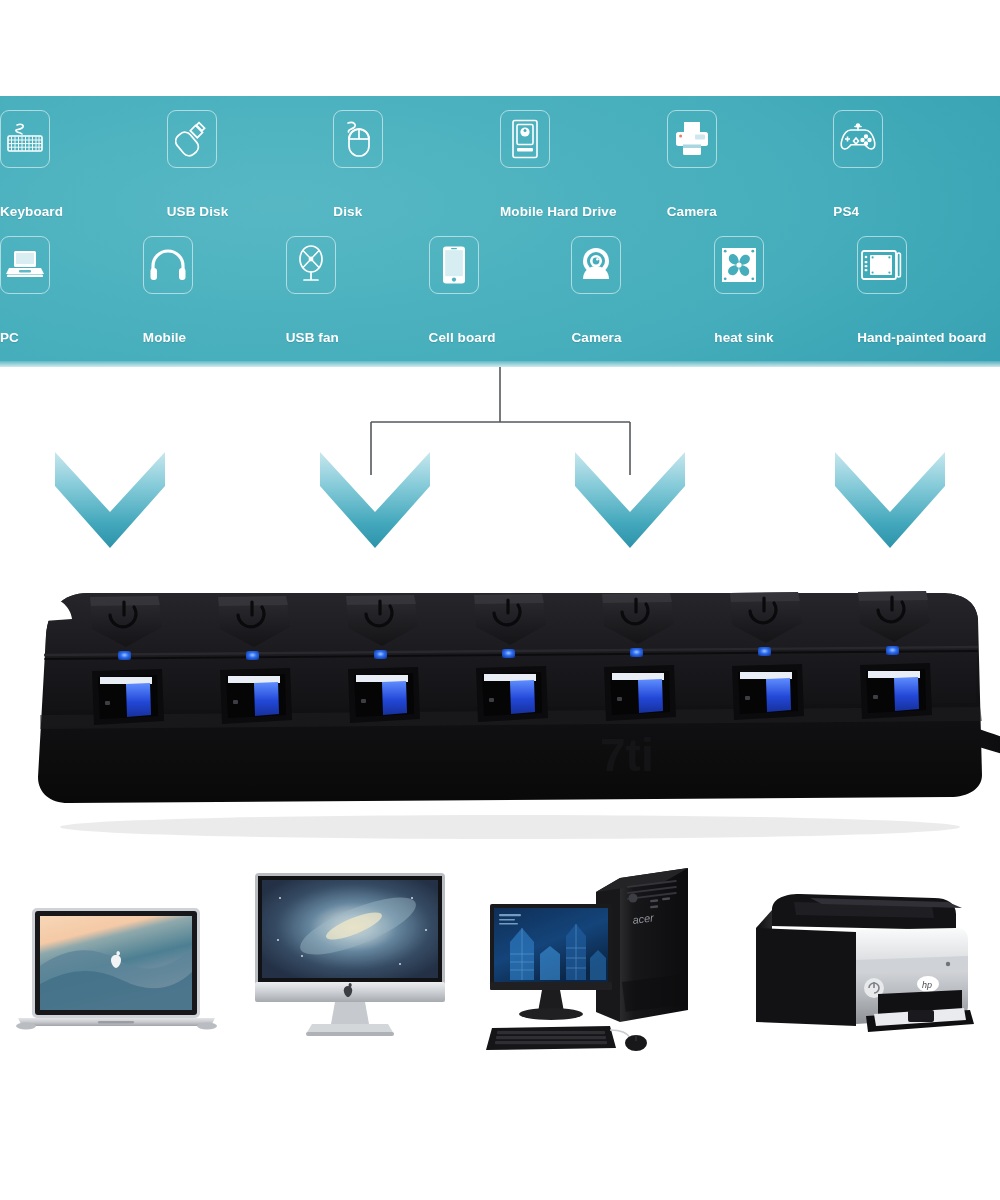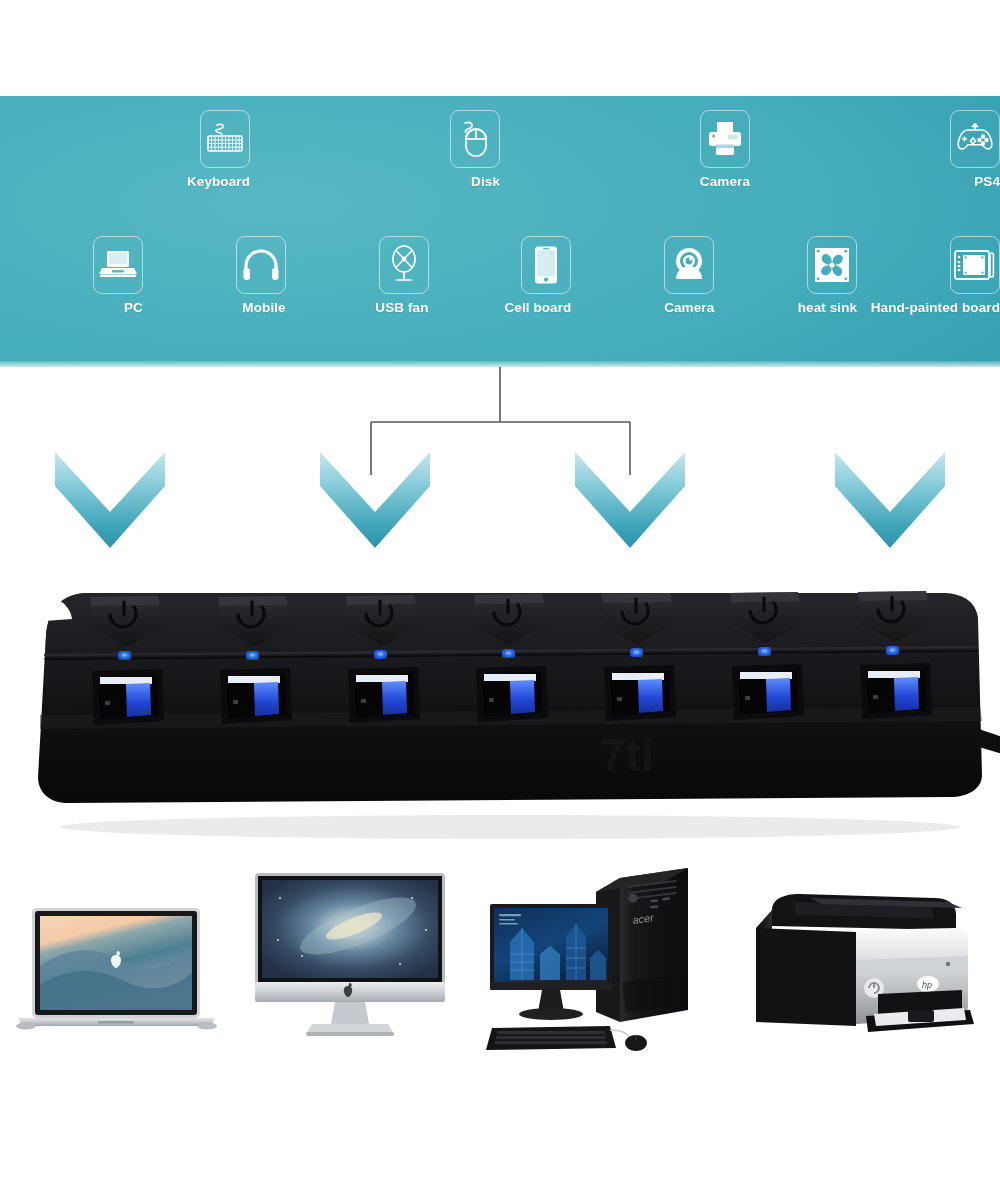--- a/index.html
+++ b/index.html
@@ -13,21 +13,21 @@
       radial-gradient(120% 150% at 28% 40%, #57b8c4 0%, #45adbb 45%, #35a0b2 75%, #2b8fa2 100%);
     overflow:hidden;
   }
   #compat-panel:after{
     content:"";position:absolute;left:0;bottom:0;width:100%;height:6px;
     background:linear-gradient(to bottom,rgba(255,255,255,.15),rgba(255,255,255,.75));
   }
   .icon-row{position:absolute;left:0;width:1000px;display:flex;}
   .icon-row.row1{top:14px;}
   .icon-row.row2{top:140px;}
-  .icon-cell{flex:1 1 0;display:flex;flex-direction:column;align-items:flex-end;justify-content:flex-start;}
+  .icon-cell{flex:1 1 0;display:flex;flex-direction:column;align-items:flex-start;justify-content:flex-start;gap:30px;}
   .icon-box{
     width:50px;height:58px;border:1.6px solid rgba(255,255,255,.55);
     border-radius:9px;display:flex;align-items:center;justify-content:center;
     box-sizing:border-box;
   }
   .icon-box svg{display:block;}
   .icon-label{
     margin-top:6px;color:#ffffff;font-size:13.5px;font-weight:bold;
     white-space:nowrap;letter-spacing:.1px;
     text-shadow:0 1px 1px rgba(0,0,0,.12);
@@ -70,36 +70,58 @@
             <rect x="3" y="14" width="34" height="15" rx="1.5"></rect>
             <g stroke-width="1" opacity=".95">
               <path d="M3 18h34M3 21.6h34M3 25.2h34"></path>
               <path d="M6.5 14.6v14M10 14.6v14M13.5 14.6v14M17 14.6v14M20.5 14.6v14M24 14.6v14M27.5 14.6v14M31 14.6v14M34 14.6v14"></path>
             </g>
           </svg>
         </div>
         <div class="icon-label">Keyboard</div>
       </div>
 
+      <div class="icon-cell">
+        <div class="icon-box">
+          <svg width="34" height="36" viewBox="0 0 34 36" fill="none" stroke="#fff" stroke-width="1.7">
+            <rect x="3.5" y="11" width="17" height="24" rx="7" transform="rotate(-40 12 23)"></rect>
+            <path d="M20.5 4.5l7 7-5.2 5.2-7-7z"></path>
+            <path d="M24 1.6l5.6 5.6-2.6 2.6-5.6-5.6z"></path>
+          </svg>
+        </div>
+        <div class="icon-label">USB Disk</div>
+      </div>
 
       <div class="icon-cell">
         <div class="icon-box">
           <svg width="34" height="38" viewBox="0 0 34 38" fill="none" stroke="#fff" stroke-width="1.7">
             <path d="M7 3c6-2 9 2 6 4.5S7 9 7.5 12" stroke-linecap="round"></path>
             <path d="M8 19a10 10 0 0 1 20 0v7a10 10 0 0 1-20 0z"></path>
             <path d="M8 19h20"></path>
             <path d="M18 9.2V19"></path>
             <path d="M18 9.2a10 10 0 0 0-10 9.8" opacity="0"></path>
             <path d="M18 9.2a9.9 9.9 0 0 1 10 9.8"></path>
             <path d="M18 9.2a9.9 9.9 0 0 0-10 9.8"></path>
           </svg>
         </div>
         <div class="icon-label">Disk</div>
       </div>
 
+      <div class="icon-cell">
+        <div class="icon-box">
+          <svg width="28" height="40" viewBox="0 0 28 40" fill="none" stroke="#fff" stroke-width="1.6">
+            <rect x="2" y="1.5" width="24" height="37" rx="2"></rect>
+            <rect x="6" y="5.5" width="16" height="20" rx="1.5"></rect>
+            <circle cx="14" cy="13" r="4.6" fill="#fff" stroke="none"></circle>
+            <circle cx="14" cy="11.4" r="1.5" fill="#45adbb" stroke="none"></circle>
+            <rect x="6" y="29" width="16" height="3.4" rx="1" fill="#fff" stroke="none"></rect>
+          </svg>
+        </div>
+        <div class="icon-label">Mobile Hard Drive</div>
+      </div>
 
       <div class="icon-cell">
         <div class="icon-box">
           <svg width="38" height="36" viewBox="0 0 38 36" fill="none">
             <rect x="11" y="1" width="16" height="10" fill="#fff"></rect>
             <rect x="3" y="11" width="32" height="14" rx="2.5" fill="#fff"></rect>
             <circle cx="7.6" cy="15" r="1.5" fill="#e97d6a"></circle>
             <rect x="22" y="13.5" width="10" height="5" rx="1" fill="#cfe7ec"></rect>
             <rect x="10" y="20" width="18" height="14" rx="1.5" fill="#fff"></rect>
             <rect x="10" y="23.5" width="18" height="3.5" fill="#a9d6e0"></rect>

